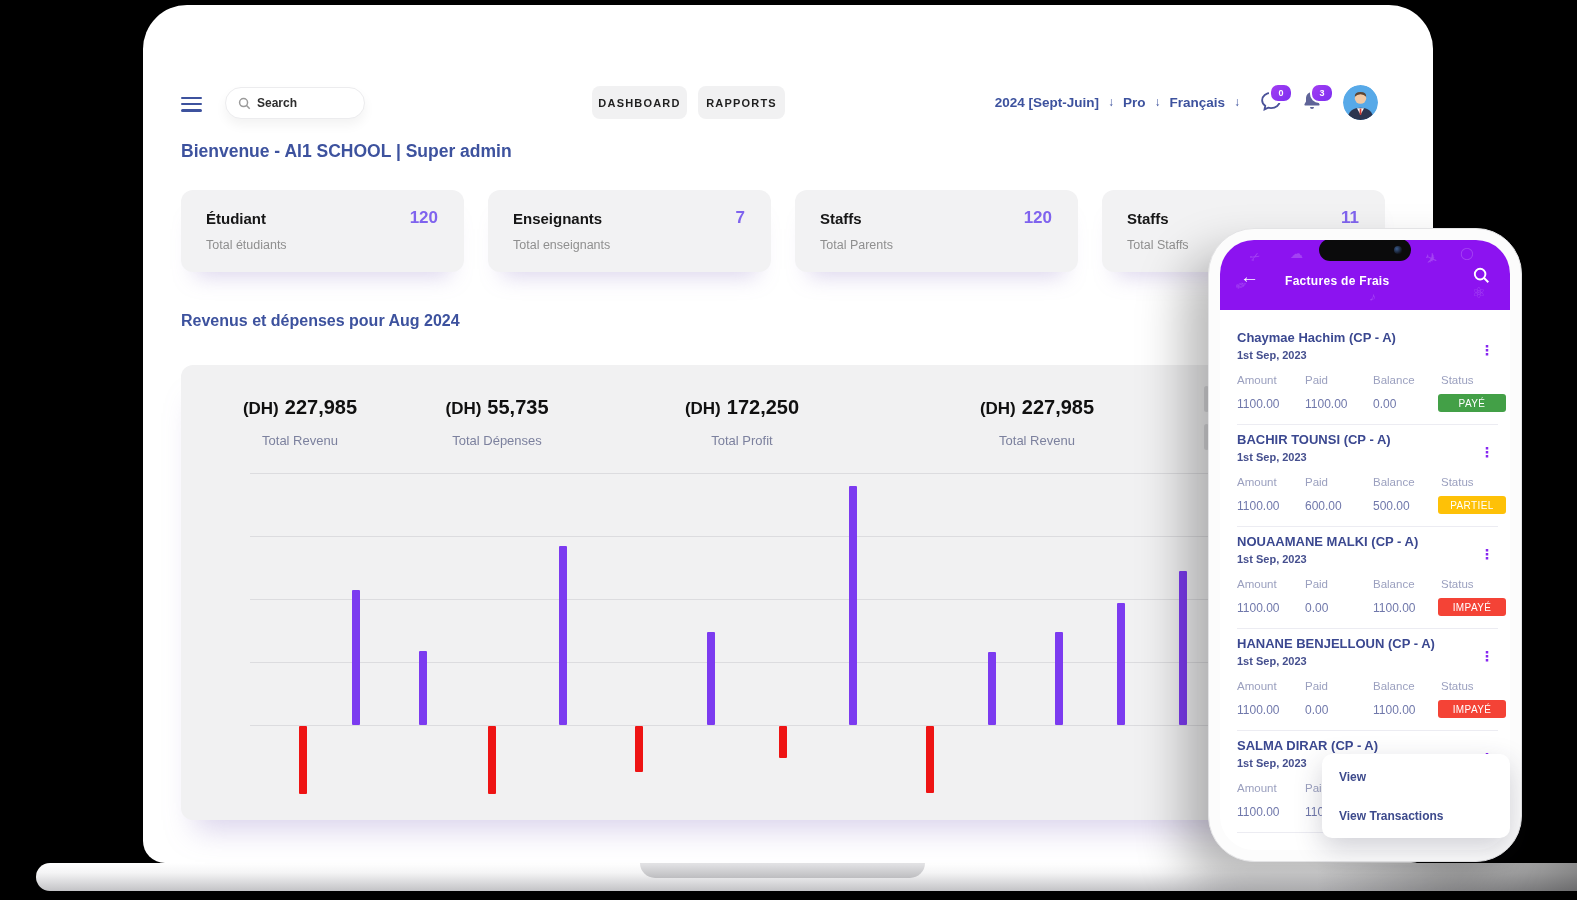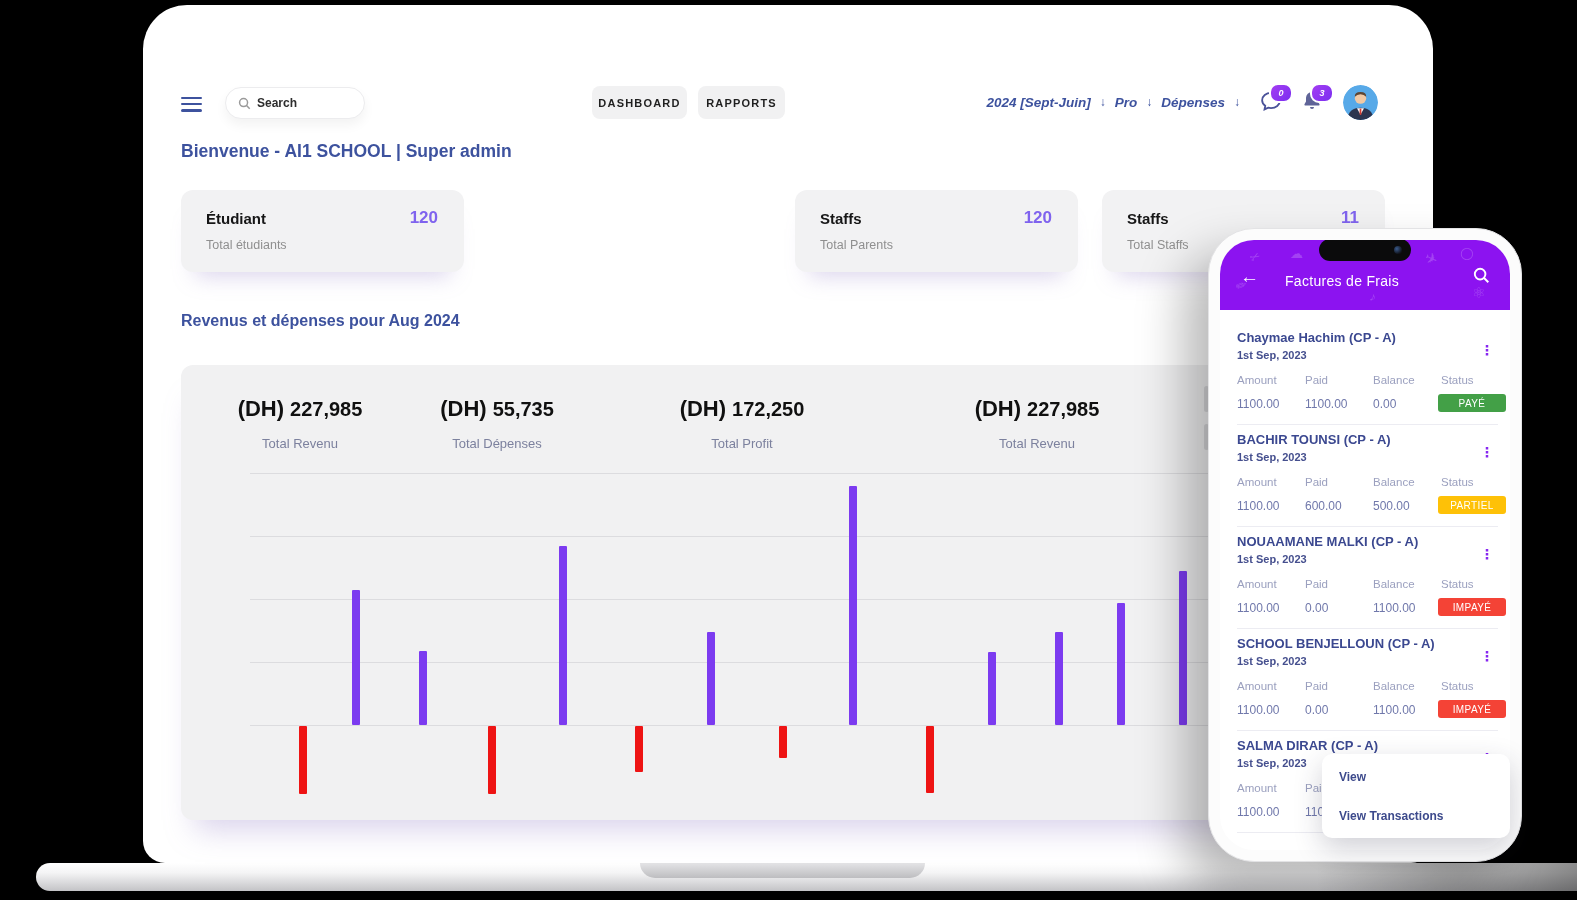--- a/index.html
+++ b/index.html
@@ -20,21 +20,21 @@
 
   
   .hamburger span{display:block;width:21px;height:2.6px;background:#3d529e;border-radius:2px;margin:3.6px 0;}
   .search-pill{position:absolute;left:225px;top:87px;width:140px;height:32px;background:#fff;
     border:1px solid #ececee;border-radius:16px;display:flex;align-items:center;gap:6px;padding:0 12px;
     box-shadow:0 6px 12px rgba(0,0,0,.05);box-sizing:border-box;}
   .search-pill .txt{font-size:12px;font-weight:700;color:#2e2e2e;}
   .navbtn{position:absolute;top:86px;height:33px;background:#f1f1f2;border:none;border-radius:8px;
     font-family:inherit;font-size:11px;font-weight:700;letter-spacing:1.2px;color:#1f1f1f;
     display:flex;align-items:center;justify-content:center;cursor:pointer;}
-  .topright{position:absolute;right:199px;top:85px;height:34px;display:flex;align-items:center;gap:9px;font-style:italic;}
+  .topright{position:absolute;right:199px;top:85px;height:34px;display:flex;align-items:center;gap:9px;}
   .tr-txt{font-size:13.5px;font-weight:600;color:#3d529e;white-space:nowrap;}
   .tr-arrow{font-size:12px;color:#3d529e;font-weight:600;}
   .icon-wrap{position:relative;width:26px;height:26px;}
   .badge{position:absolute;top:-6px;right:-8px;min-width:16px;height:16px;border-radius:9px;
     background:linear-gradient(135deg,#a43df2,#7b2ff0);color:#fff;font-size:9px;font-weight:700;
     display:flex;align-items:center;justify-content:center;border:2px solid #fff;padding:0 2px;}
   .avatar{width:35px;height:35px;border-radius:50%;overflow:hidden;}
 
   
   .welcome{position:absolute;left:181px;top:141px;font-size:17.5px;font-weight:700;color:#3d529e;}
@@ -45,36 +45,36 @@
     box-shadow:0 18px 22px -14px rgba(150,130,200,.35);}
   .stat-title{position:absolute;left:25px;top:20px;font-size:15px;font-weight:700;color:#161616;}
   .stat-value{position:absolute;right:26px;top:18px;font-size:17px;font-weight:700;color:#7f63ee;}
   .stat-sub{position:absolute;left:25px;top:48px;font-size:12.5px;color:#8f8f8f;}
 
   
   .chart-card{position:absolute;left:181px;top:365px;width:1214px;height:455px;background:#f1f1f2;
     border-radius:12px;box-shadow:0 24px 28px -14px rgba(150,130,200,.35);}
   .summary{position:absolute;top:31px;text-align:center;transform:translateX(-50%);}
   .summary .val{font-size:20px;font-weight:700;color:#101010;white-space:nowrap;}
-  .summary .val .cur{font-size:22px;margin-right:6px;}
+  .summary .val .cur{font-size:17px;margin-right:6px;}
   .summary .lbl{margin-top:14px;font-size:13px;color:#7c819e;}
   .gridline{position:absolute;left:69px;width:1131px;height:1px;background:#dcdcdf;}
   .bar{position:absolute;width:8px;border-radius:1px;}
 
   
   .phone-frame{position:absolute;left:1208px;top:228px;width:314px;height:634px;background:#fcfcfc;
     border-radius:46px;border:1px solid #e3e3e5;box-sizing:border-box;
     box-shadow:-24px 26px 48px rgba(0,0,0,.28);}
   .side-btn{position:absolute;left:1204px;width:5px;background:#d9d9db;border-radius:3px;}
   .phone-screen{position:absolute;left:1220px;top:240px;width:290px;height:610px;background:#fff;
     border-radius:34px;overflow:hidden;}
   .phone-header{position:absolute;left:0;top:0;width:290px;height:70px;background:#8c13f0;
     display:flex;align-items:center;padding:0 20px;box-sizing:border-box;}
   .ph-back{color:#fff;font-size:19px;font-weight:700;margin-top:4px;}
-  .ph-title{color:#fff;font-size:14px;font-weight:400;letter-spacing:.3px;margin-left:26px;margin-top:12px;}
+  .ph-title{color:#fff;font-size:12px;font-weight:700;letter-spacing:.3px;margin-left:26px;margin-top:12px;}
   .ph-search{margin-left:auto;margin-top:4px;}
   .doodle{position:absolute;color:#fff;opacity:.20;pointer-events:none;}
   .notch{position:absolute;left:99px;top:-1px;width:92px;height:22px;background:#0b0b0c;border-radius:12px;}
   .notch .cam{position:absolute;right:9px;top:7px;width:8px;height:8px;border-radius:50%;
     background:radial-gradient(circle at 35% 35%,#3a5a8c,#10131c 70%);}
   .invoice{position:absolute;left:17px;width:261px;height:94px;border-bottom:1px solid #ececf2;}
   .inv-name{position:absolute;left:0;top:0;font-size:13px;font-weight:700;color:#3b4890;white-space:nowrap;}
   .inv-date{position:absolute;left:0;top:19px;font-size:11px;font-weight:600;color:#454f8e;}
   .inv-kebab{position:absolute;right:4px;top:12px;font-size:14px;font-weight:700;color:#8727f0;cursor:pointer;}
   .inv-lbl{position:absolute;top:44px;font-size:11.5px;color:#9ba0bf;}
@@ -115,21 +115,21 @@
   </div>
 
   <button class="navbtn" style="left:592px;width:95px;">DASHBOARD</button>
   <button class="navbtn" style="left:698px;width:87px;">RAPPORTS</button>
 
   <div class="topright">
     <span class="tr-txt">2024 [Sept-Juin]</span>
     <span class="tr-arrow">↓</span>
     <span class="tr-txt">Pro</span>
     <span class="tr-arrow">↓</span>
-    <span class="tr-txt">Dépenses</span>
+    <span class="tr-txt">Français</span>
     <span class="tr-arrow">↓</span>
 
     <span class="icon-wrap" style="margin-left:10px;">
       <svg width="24" height="24" viewBox="0 0 20 20">
           <path d="M10 3.2C5.9 3.2 2.6 5.9 2.6 9.3c0 1.9 1 3.5 2.6 4.7l-.6 3 3.1-1.4c.7.2 1.5.3 2.3.3 4.1 0 7.4-2.7 7.4-6.1S14.1 3.2 10 3.2z" fill="none" stroke="#4a5299" stroke-width="1.5"></path>
         </svg>
       <span class="badge">0</span>
     </span>
 
     <span class="icon-wrap" style="margin-left:6px;">
@@ -158,20 +158,25 @@
       </svg>
     </span>
   </div>
 
   <div class="welcome">Bienvenue - AI1 SCHOOL | Super admin</div>
 
   <div class="stat-card" style="left:181px;">
     <div class="stat-title">Étudiant</div>
     <div class="stat-value">120</div>
     <div class="stat-sub">Total étudiants</div>
+  </div>
+  <div class="stat-card" style="left:488px;">
+    <div class="stat-title">Enseignants</div>
+    <div class="stat-value">7</div>
+    <div class="stat-sub">Total enseignants</div>
   </div>
   <div class="stat-card" style="left:795px;">
     <div class="stat-title">Staffs</div>
     <div class="stat-value">120</div>
     <div class="stat-sub">Total Parents</div>
   </div>
   <div class="stat-card" style="left:1102px;">
     <div class="stat-title">Staffs</div>
     <div class="stat-value">11</div>
     <div class="stat-sub">Total Staffs</div>
@@ -283,21 +288,21 @@
     <span class="inv-lbl c1">Paid</span>
     <span class="inv-lbl c2">Balance</span>
     <span class="inv-lbl c3">Status</span>
     <span class="inv-val c0">1100.00</span>
     <span class="inv-val c1">0.00</span>
     <span class="inv-val c2">1100.00</span>
     <span class="inv-badge" style="background: rgb(244, 67, 54);">IMPAYÉ</span>
   </div>
 
   <div class="invoice" style="top: 396px;">
-    <div class="inv-name">SCHOOL BENJELLOUN (CP - A)</div>
+    <div class="inv-name">HANANE BENJELLOUN (CP - A)</div>
     <div class="inv-date">1st Sep, 2023</div>
     <div class="inv-kebab">⋮</div>
     <span class="inv-lbl c0">Amount</span>
     <span class="inv-lbl c1">Paid</span>
     <span class="inv-lbl c2">Balance</span>
     <span class="inv-lbl c3">Status</span>
     <span class="inv-val c0">1100.00</span>
     <span class="inv-val c1">0.00</span>
     <span class="inv-val c2">1100.00</span>
     <span class="inv-badge" style="background: rgb(244, 67, 54);">IMPAYÉ</span>

